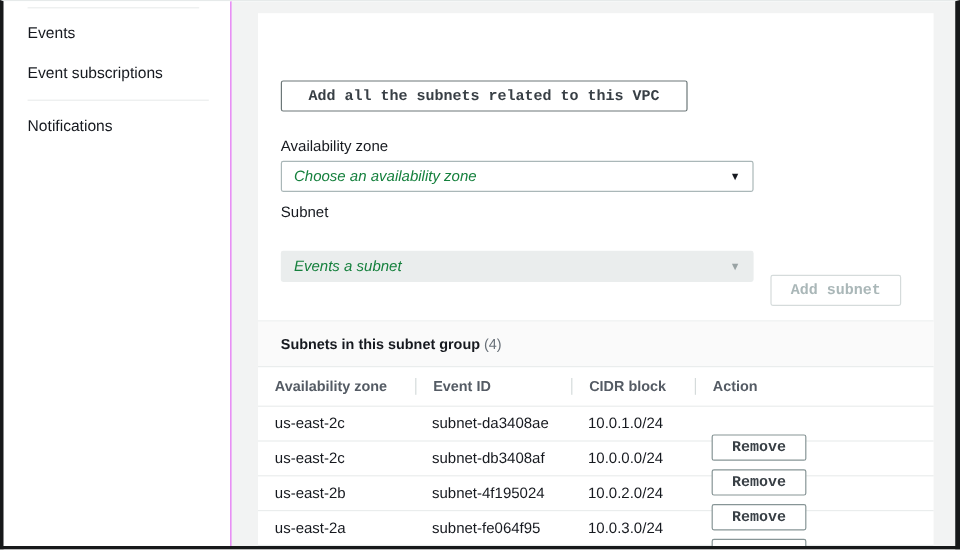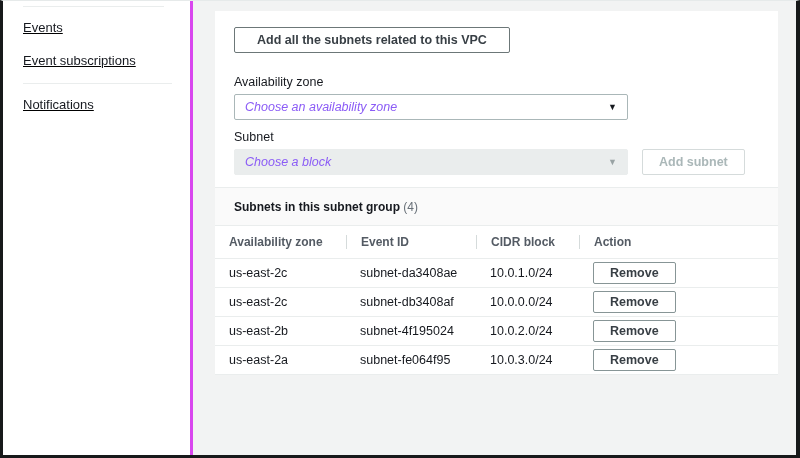--- a/index.html
+++ b/index.html
@@ -17,23 +17,22 @@
     border-top: 1px solid #e6eaea;
     display: flex;
     overflow: hidden;
     background: #fff;
   }
 
   
   .sidebar {
     width: 190px; flex-shrink: 0;
     background: #fff;
-    border-right: 3px solid #d946ef;
+    border-right: 1px solid #d946ef;
     padding: 5px 0 0 20px;
-    text-decoration: underline;
   }
   .side-rule { height: 1px; background: #eaeded; margin: 0 26px 4px 0; }
   .side-rule.second { margin-top: 6px; margin-right: 18px; }
   .side-item {
     font-size: 13px; color: #16191f;
     padding: 9px 0; cursor: pointer;
   }
 
   
   .main {
@@ -57,42 +56,43 @@
   .btn {
     display: inline-block;
     background: #fff;
     border: 1px solid #6c7778;
     border-radius: 2px;
     color: #383f45;
     font-weight: bold;
     font-size: 12.5px;
     padding: 5px 18px;
     cursor: pointer;
-    font-family: Liberation Sans, sans-serif;
+    font-family: Liberation Mono, monospace;
+    margin-top: 40px;
   }
   .btn-add-all { margin-bottom: 12px; padding: 5px 22px; }
   .btn-disabled {
     border-color: #d5dbdb;
     color: #aab7b8;
     cursor: default;
     padding: 5px 16px;
   }
 
   .field-label { font-size: 12.5px; color: #16191f; margin: 10px 0 5px; }
   .select {
     width: 394px; height: 26px;
     background: #fff;
     border: 1px solid #aab7b8;
     border-radius: 2px;
     display: flex; align-items: center; justify-content: space-between;
     padding: 0 10px;
     cursor: pointer;
   }
   .select.disabled { background: #eaeded; border-color: #eaeded; cursor: default; }
-  .placeholder { font-style: italic; color: #8b5cf6; font-size: 12.5px; }
+  .placeholder { font-style: italic; color: #15803d; font-size: 12.5px; }
   .caret { font-size: 9px; color: #16191f; line-height: 1; }
   .select.disabled .caret { color: #99a3a4; }
   .subnet-row { display: flex; align-items: center; }
   .subnet-row .btn-disabled { margin-left: 14px; }
 
   .section-header {
     padding: 12px 19px 11px;
     border-bottom: 1px solid #eaeded;
     font-size: 12px; font-weight: bold; color: #16191f;
     background: #fafafa;
@@ -135,21 +135,21 @@
 
         <div class="field-label">Availability zone</div>
         <div class="select">
           <span class="placeholder">Choose an availability zone</span>
           <span class="caret">▼</span>
         </div>
 
         <div class="field-label">Subnet</div>
         <div class="subnet-row">
           <div class="select disabled">
-            <span class="placeholder">Choose a block</span>
+            <span class="placeholder">Events a subnet</span>
             <span class="caret">▼</span>
           </div>
           <button class="btn btn-disabled">Add subnet</button>
         </div>
       </div>
 
       <div class="section-header">
         <span>Subnets in this subnet group</span>
         <span class="count">(4)</span>
       </div>

